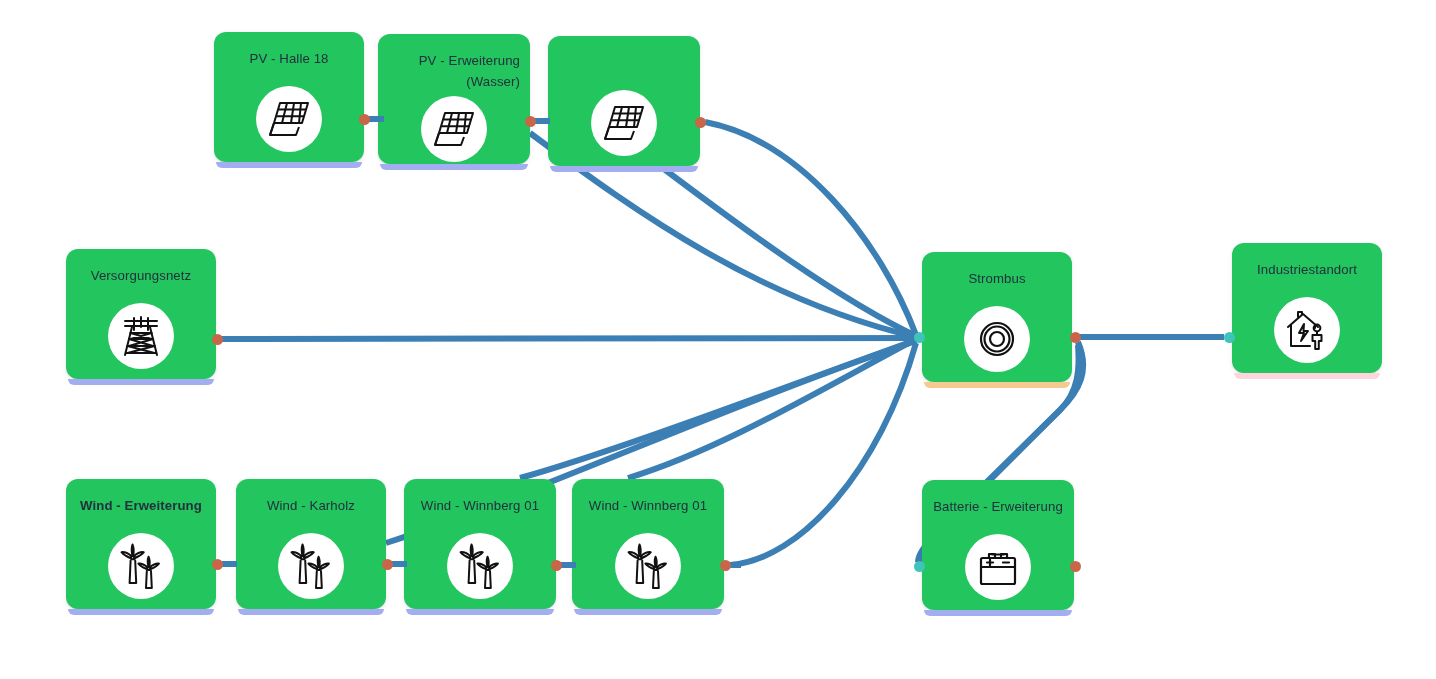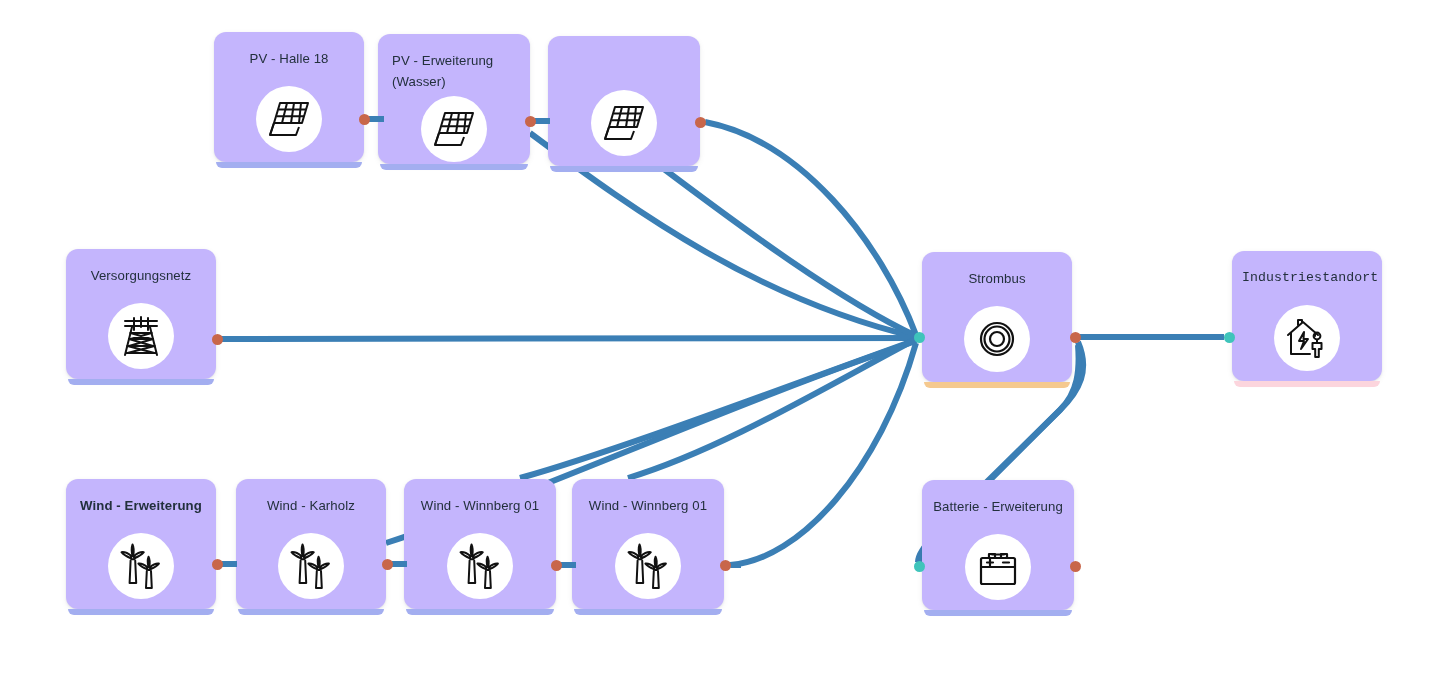--- a/index.html
+++ b/index.html
@@ -32,37 +32,37 @@
     fill: none;
     stroke: #3b7fb5;
     stroke-width: 6;
     stroke-linecap: butt;
   }
   
   .node {
     position: absolute;
     z-index: 3;
     box-sizing: border-box;
-    background: #c4b5fd;
+    background: #22c55e;
     border-radius: 12px;
     box-shadow: 0 1px 2px rgba(30,41,59,0.10), 0 2px 6px rgba(30,41,59,0.06);
   }
   .node-title {
     position: absolute;
     left: 10px;
     right: 10px;
     top: 16px;
     text-align: center;
     font-size: 13.2px;
     line-height: 21px;
     color: #23303d;
     letter-spacing: 0.1px;
   }
   .node-title.left-align {
-    text-align: left;
+    text-align: right;
     left: 14px;
   }
   .icon-circle {
     position: absolute;
     left: 50%;
     transform: translateX(-50%);
     width: 66px;
     height: 66px;
     border-radius: 50%;
     background: #ffffff;
@@ -191,21 +191,21 @@
           <svg width="46" height="46" viewBox="0 0 46 46">
       <g fill="none" stroke="#111" stroke-width="2.2">
         <circle cx="23" cy="23" r="16"></circle>
         <circle cx="23" cy="23" r="12.5"></circle>
         <circle cx="23" cy="23" r="7"></circle>
       </g>
     </svg>
         </div>
         <div class="accent" style="background: rgb(245, 201, 143);"></div>
       </div>
-      <div class="node" style="left: 1232px; top: 251px; width: 150px; height: 130px; font-family: Liberation Mono, monospace;">
+      <div class="node" style="left: 1232px; top: 243px; width: 150px; height: 130px;">
         <div class="node-title">Industriestandort</div>
         <div class="icon-circle" style="top: 54px;">
           <svg width="46" height="44" viewBox="0 0 46 44">
       <g fill="none" stroke="#111" stroke-width="2" stroke-linejoin="round" stroke-linecap="round">
         <path d="M4 19 L19 6 L34 19"></path>
         <path d="M7 17 L7 38 L26 38"></path>
         <path d="M31 17 L31 20"></path>
         <path d="M14 9 L14 4 L18 4 L18 6"></path>
         <path d="M20 16 L15 25 L20 25 L17 33 L24 23 L19.5 23 Z"></path>
         <circle cx="33" cy="20" r="3.4"></circle>

